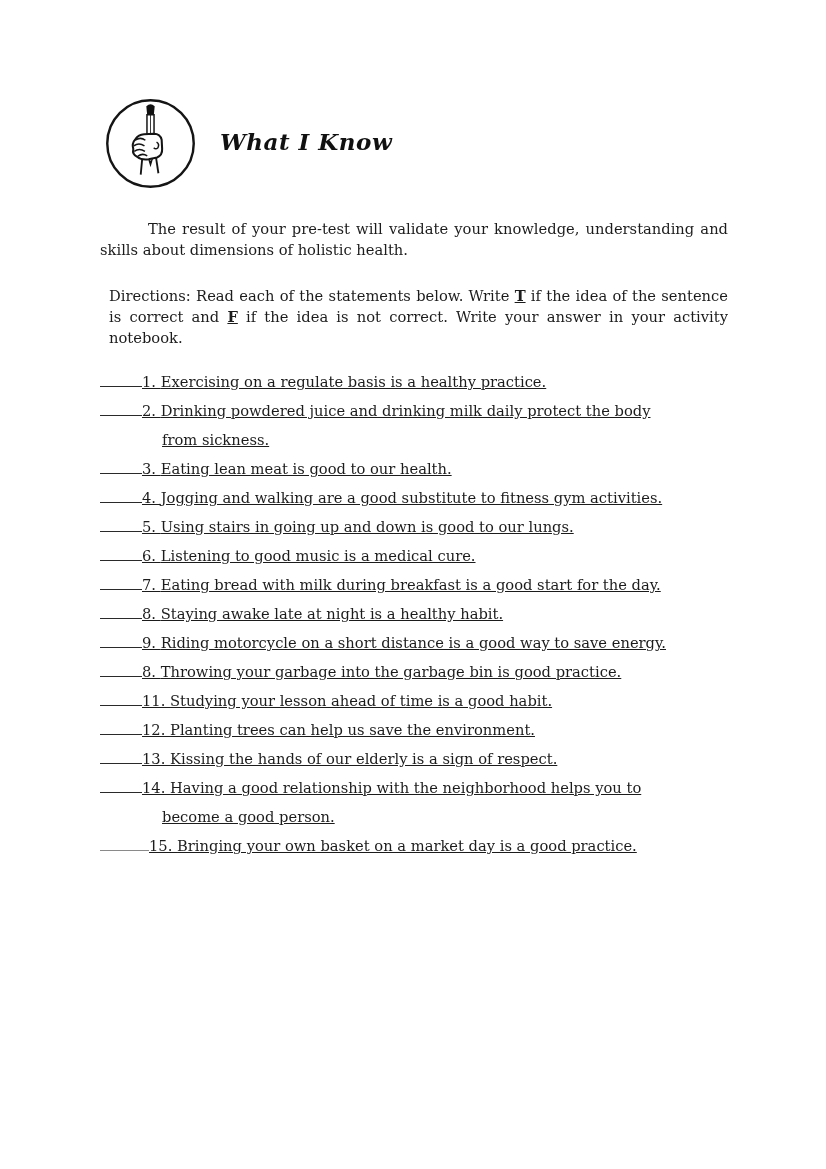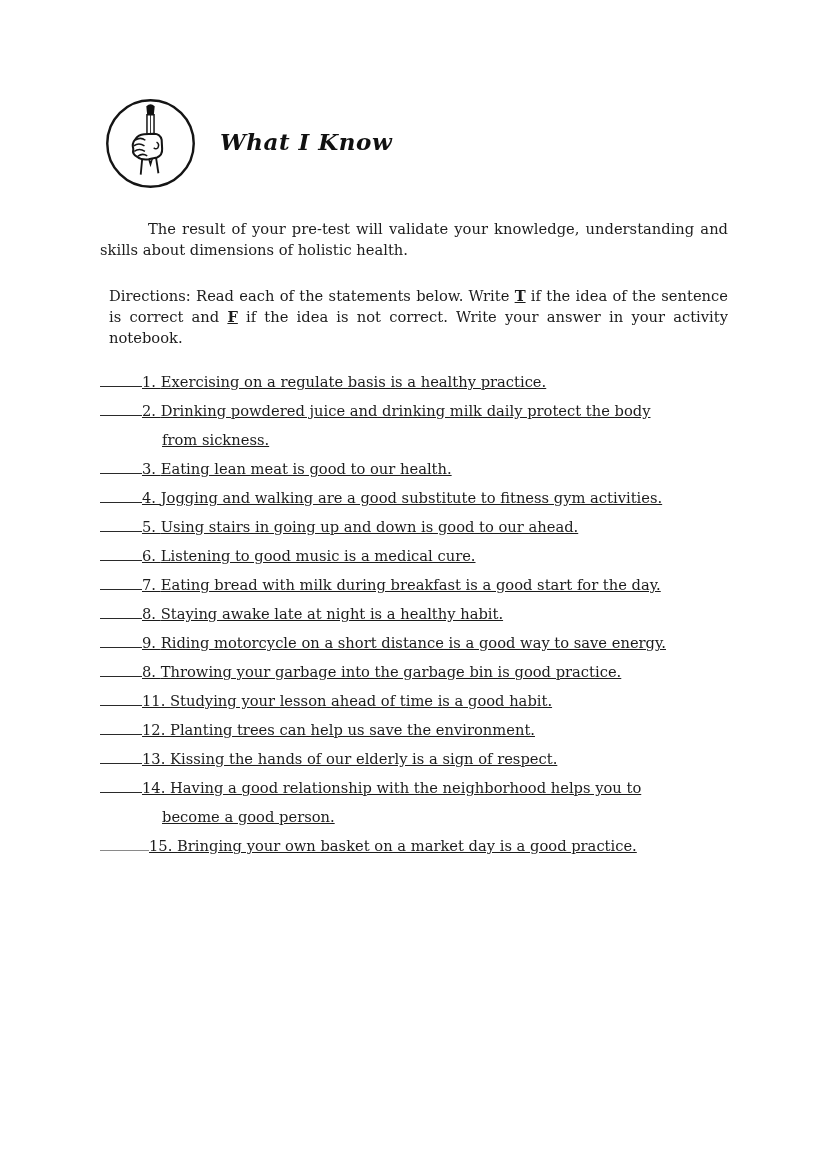--- a/index.html
+++ b/index.html
@@ -135,21 +135,21 @@
   <div class="content">
     <p class="intro">The result of your pre-test will validate your knowledge, understanding and skills about dimensions of holistic health.</p>
 
     <p class="directions"><span>Directions: Read each of the statements below. Write </span><span class="tf">T</span><span> if the idea of the sentence is correct and </span><span class="tf">F</span><span> if the idea is not correct. Write your answer in your activity notebook.</span></p>
 
     <ol class="statements">
         <li><span class="blank"></span><span>1. </span><span>Exercising on a regulate basis is a healthy practice.</span></li>
         <li><span class="blank"></span><span>2. </span><span>Drinking powdered juice and drinking milk daily protect the body</span><div class="continuation">from sickness.</div></li>
         <li><span class="blank"></span><span>3. </span><span>Eating lean meat is good to our health.</span></li>
         <li><span class="blank"></span><span>4. </span><span>Jogging and walking are a good substitute to fitness gym activities.</span></li>
-        <li><span class="blank"></span><span>5. </span><span>Using stairs in going up and down is good to our ahead.</span></li>
+        <li><span class="blank"></span><span>5. </span><span>Using stairs in going up and down is good to our lungs.</span></li>
         <li><span class="blank"></span><span>6. </span><span>Listening to good music is a medical cure.</span></li>
         <li><span class="blank"></span><span>7. </span><span>Eating bread with milk during breakfast is a good start for the day.</span></li>
         <li><span class="blank"></span><span>8. </span><span>Staying awake late at night is a healthy habit.</span></li>
         <li><span class="blank"></span><span>9. </span><span>Riding motorcycle on a short distance is a good way to save energy.</span></li>
         <li><span class="blank"></span><span>8. </span><span>Throwing your garbage into the garbage bin is good practice.</span></li>
         <li><span class="blank"></span><span>11. </span><span>Studying your lesson ahead of time is a good habit.</span></li>
         <li><span class="blank"></span><span>12. </span><span>Planting trees can help us save the environment.</span></li>
         <li><span class="blank"></span><span>13. </span><span>Kissing the hands of our elderly is a sign of respect.</span></li>
         <li><span class="blank"></span><span>14. </span><span>Having a good relationship with the neighborhood helps you to</span><div class="continuation">become a good person.</div></li>
         <li><span class="blank"></span><span>15. </span><span>Bringing your own basket on a market day is a good practice.</span></li>

